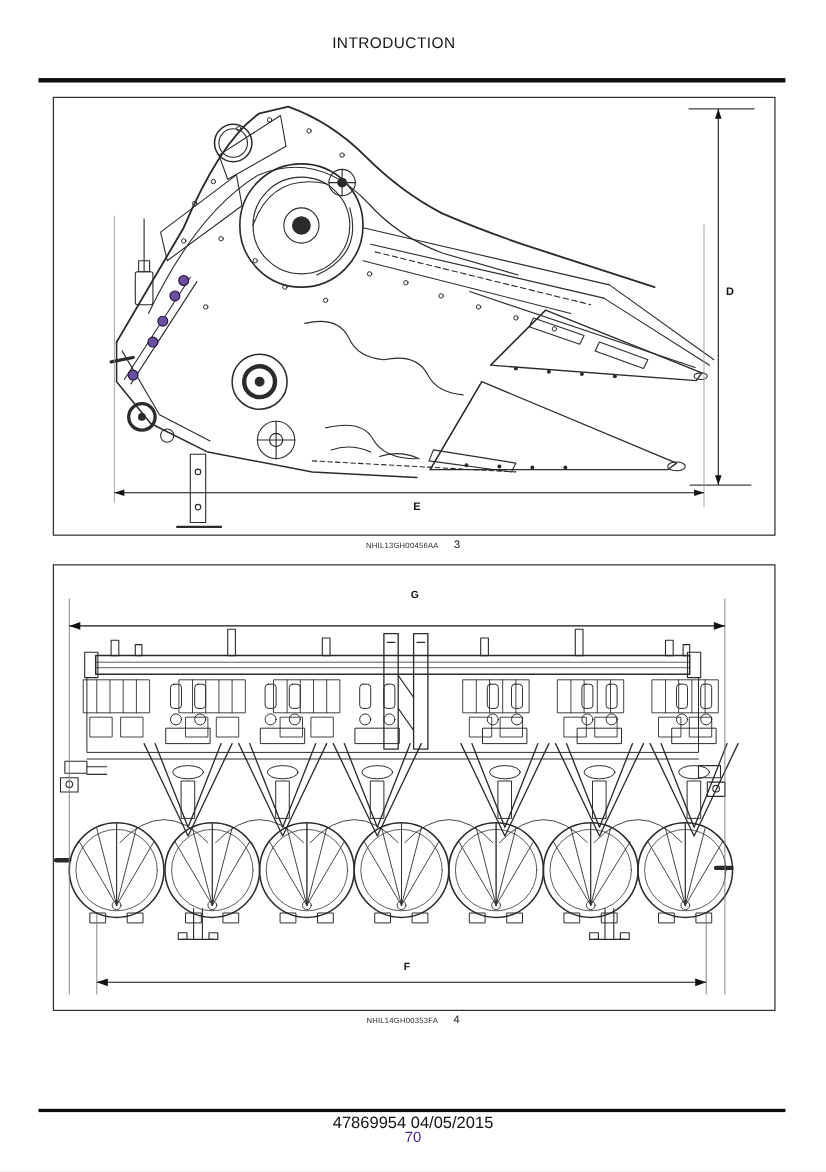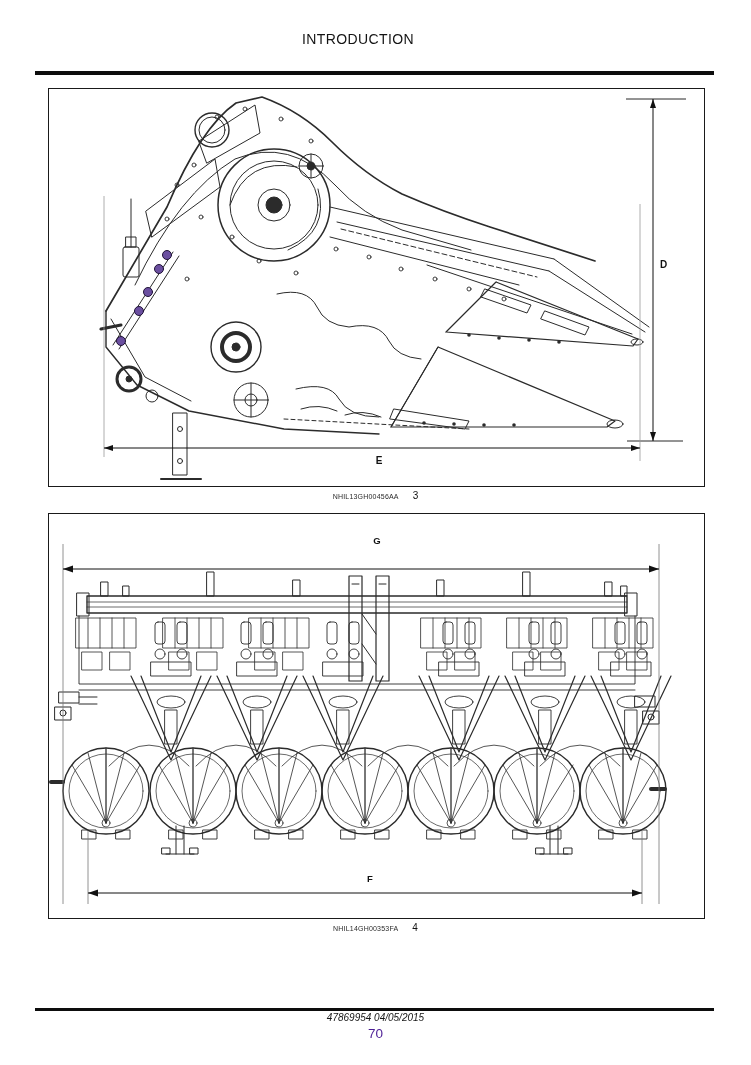--- a/index.html
+++ b/index.html
@@ -22,21 +22,21 @@
   .caption{
     position:absolute;left:48px;width:655px;display:flex;
     justify-content:center;align-items:baseline;gap:14px;
   }
   .caption-fig3{top:490px;}
   .caption-fig4{top:922px;}
   .caption .code{font-size:7px;color:#2a2a2a;letter-spacing:.2px;}
   .caption .fignum{font-size:10px;color:#111;}
   .footer-rev{
     position:absolute;top:1012px;left:0;width:751px;text-align:center;
-    font-size:10px;color:#141414;font-style:italic;
+    font-size:15px;color:#141414;
   }
   .footer-page{
     position:absolute;top:1026px;left:0;width:751px;text-align:center;
     font-size:13.5px;color:#4c1d95;
   }
   .dim-label{font-family:"Liberation Sans","DejaVu Sans",sans-serif;font-size:10px;font-weight:bold;fill:#111;}
 </style>
 </head>
 <body>
 

